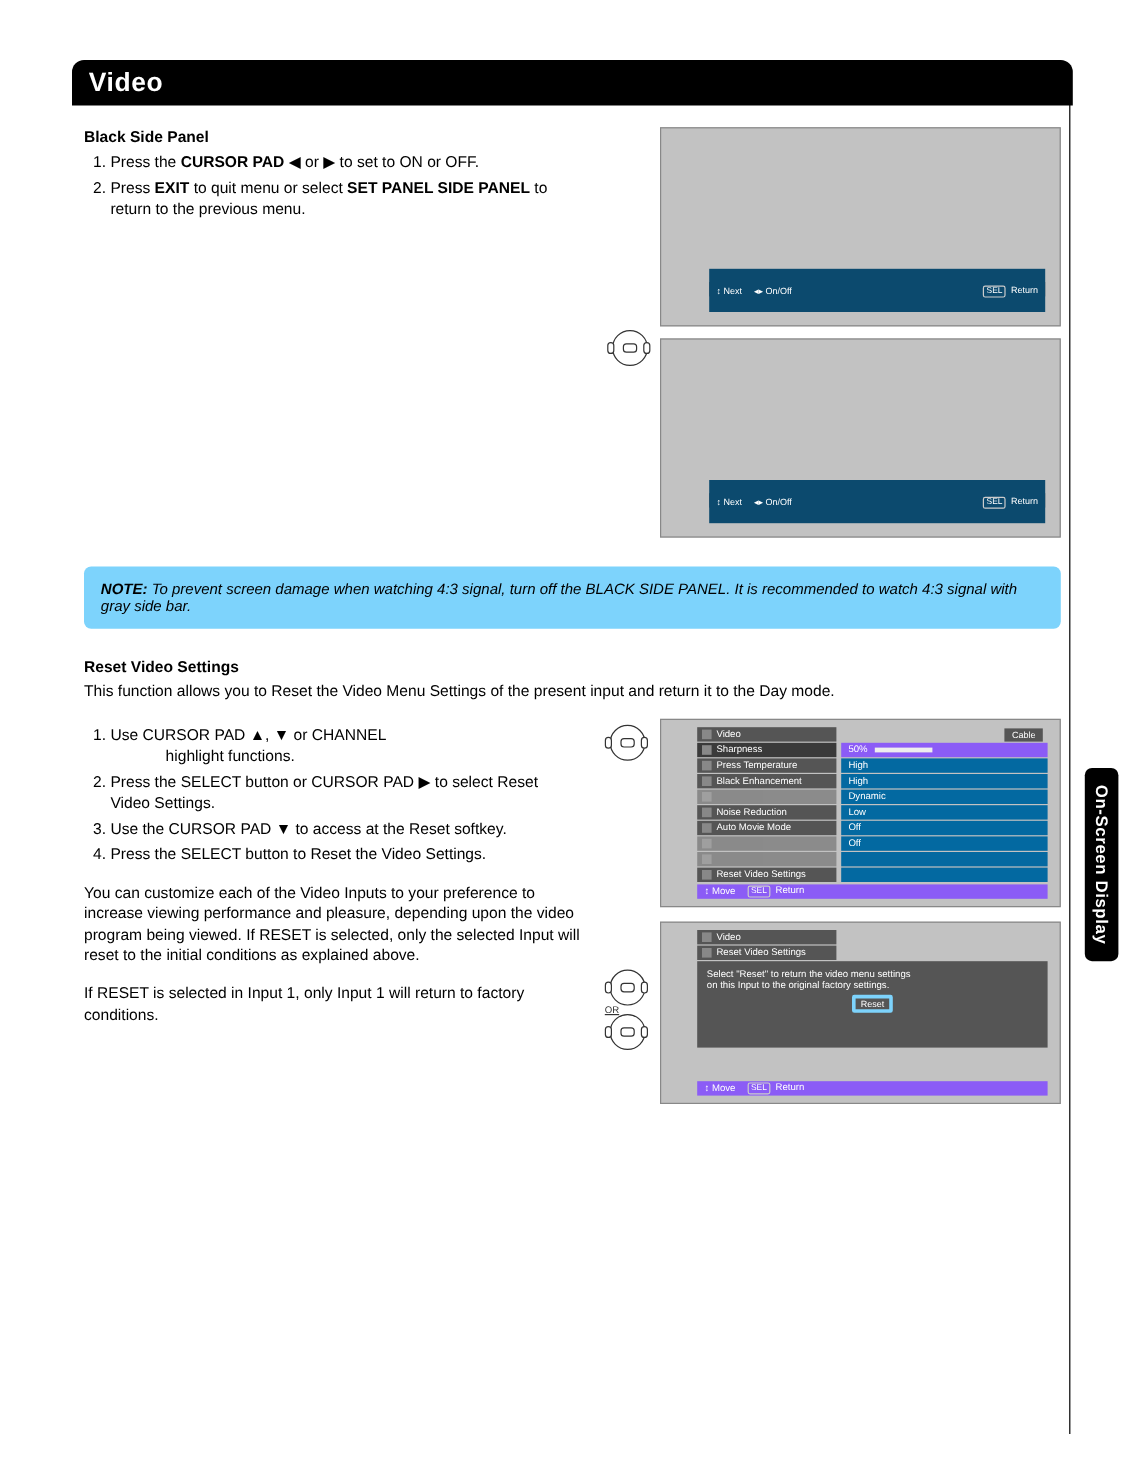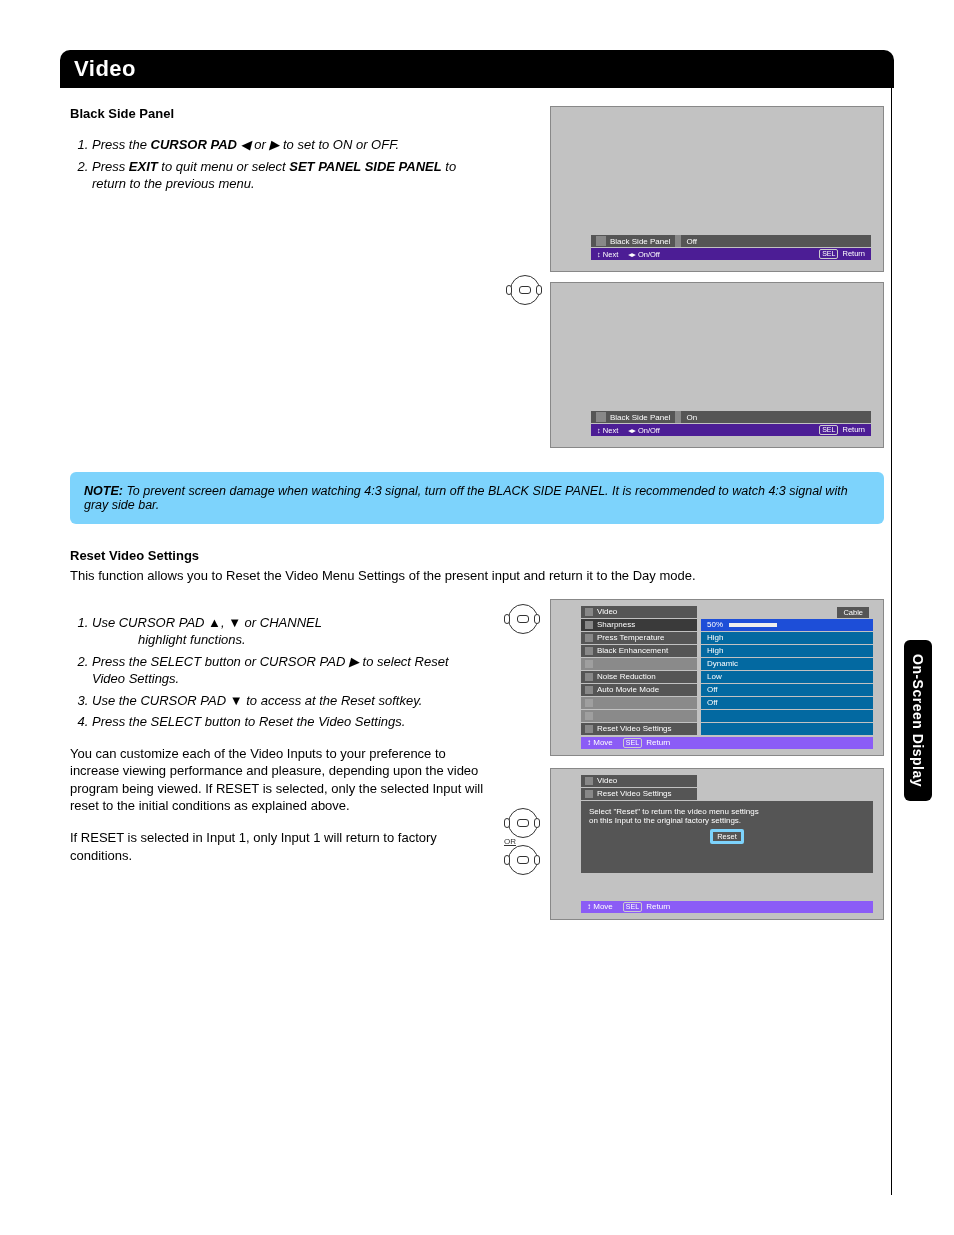--- a/index.html
+++ b/index.html
@@ -41,21 +41,21 @@
   .right {
     flex: 0 0 380px;
   }
   h4.sub {
     margin: 0 0 4px 0;
     font-size: 13px;
     font-weight: bold;
     font-family: "Arial Black", Arial, sans-serif;
   }
   p { margin: 0 0 14px 0; line-height: 1.35; }
-  ol { margin: 15px 0 14px 0; padding-left: 22px; font-style: italic; }
+  ol { margin: 5px 0 14px 0; padding-left: 22px; }
   ol li { margin-bottom: 4px; line-height: 1.35; }
   .indent-sub { padding-left: 46px; display:block; }
 
   .tv-screen {
     background: #c2c2c2;
     border: 1px solid #888;
     height: 164px;
     position: relative;
     margin-bottom: 10px;
   }
@@ -82,28 +82,28 @@
     margin-right: 4px;
     display: inline-block;
   }
   .osd-row .sep {
     width: 6px; height: 100%;
     background: #888;
   }
   .osd-hint {
     position: absolute;
     left: 40px; right: 12px;
-    background: #4c1d95;
+    background: #0c4a6e;
     color: #fff;
     font-size: 7.5px;
     height: 12px;
     display: flex;
     align-items: center;
     gap: 10px;
-    padding: 0 6px;
+    padding: 12px 6px;
   }
   .key {
     border: 1px solid #ccc;
     border-radius: 2px;
     padding: 0 2px;
     font-size: 7px;
     display: inline-block;
     line-height: 8px;
     margin: 0 2px;
   }
@@ -185,21 +185,21 @@
   .mrow .lab.empty { background:#666; opacity:.6;}
   .mrow .lab .i { width:8px;height:8px;background:#888;margin-right:4px;display:inline-block;}
   .mrow .val {
     flex: 1;
     background: #0369a1;
     display: flex; align-items: center;
     padding-left: 6px;
     margin-left: 4px;
   }
   .mrow.hl .lab { background:#3a3a3a; }
-  .mrow.hl .val { background:#1d4ed8; }
+  .mrow.hl .val { background:#8b5cf6; }
   .mrow .val .bar { height:4px; background:#eee; width:48px; margin-left:6px;}
   .menu-foot {
     margin-left:20px;
     background:#8b5cf6;
     height:12px;
     display:flex;
     align-items:center;
     gap:8px;
     padding:0 6px;
     margin-top:2px;

